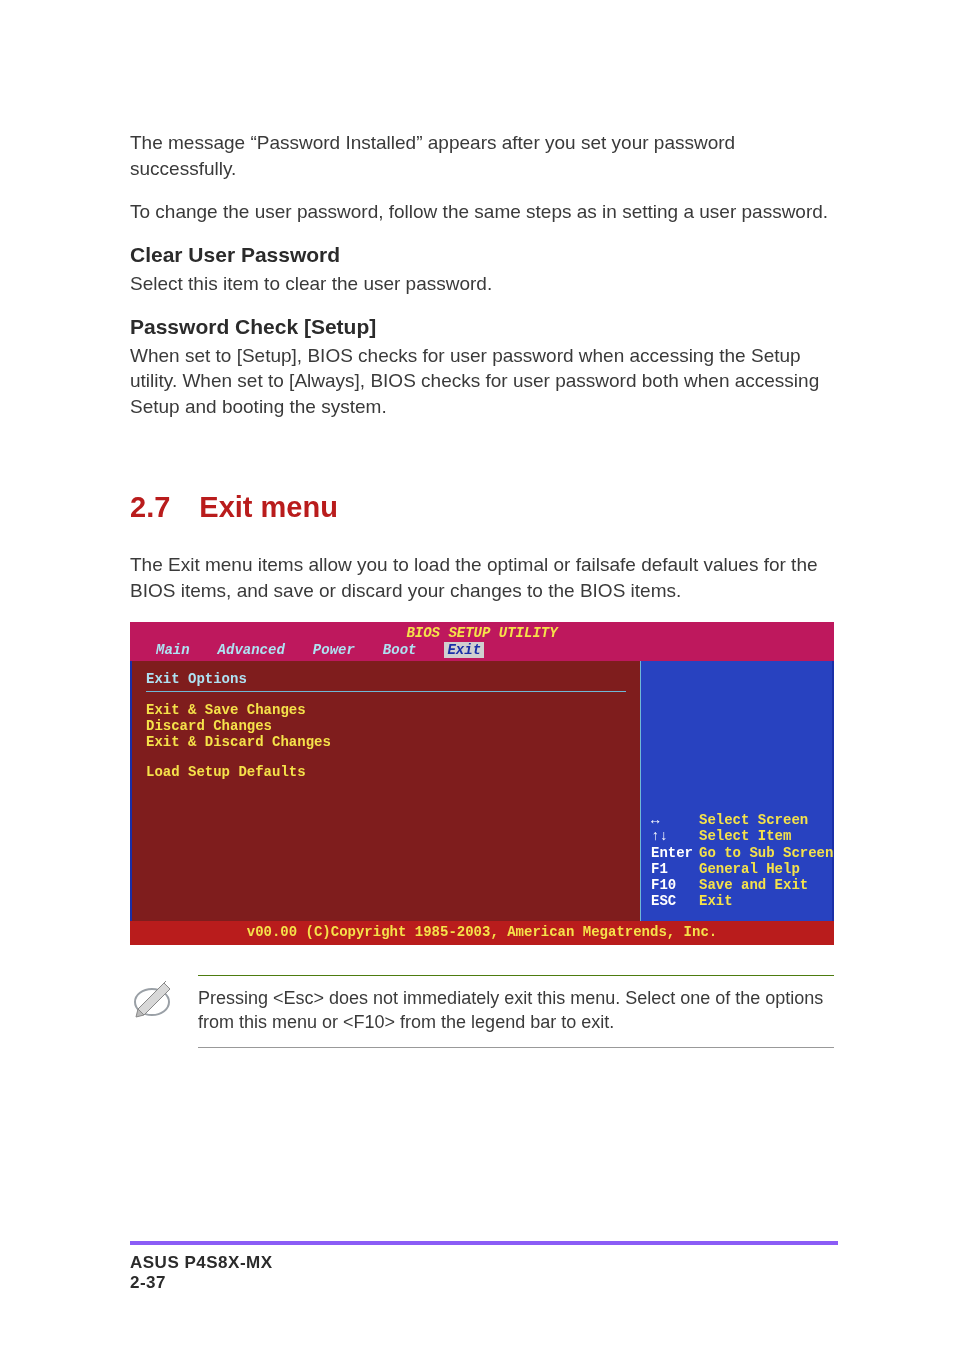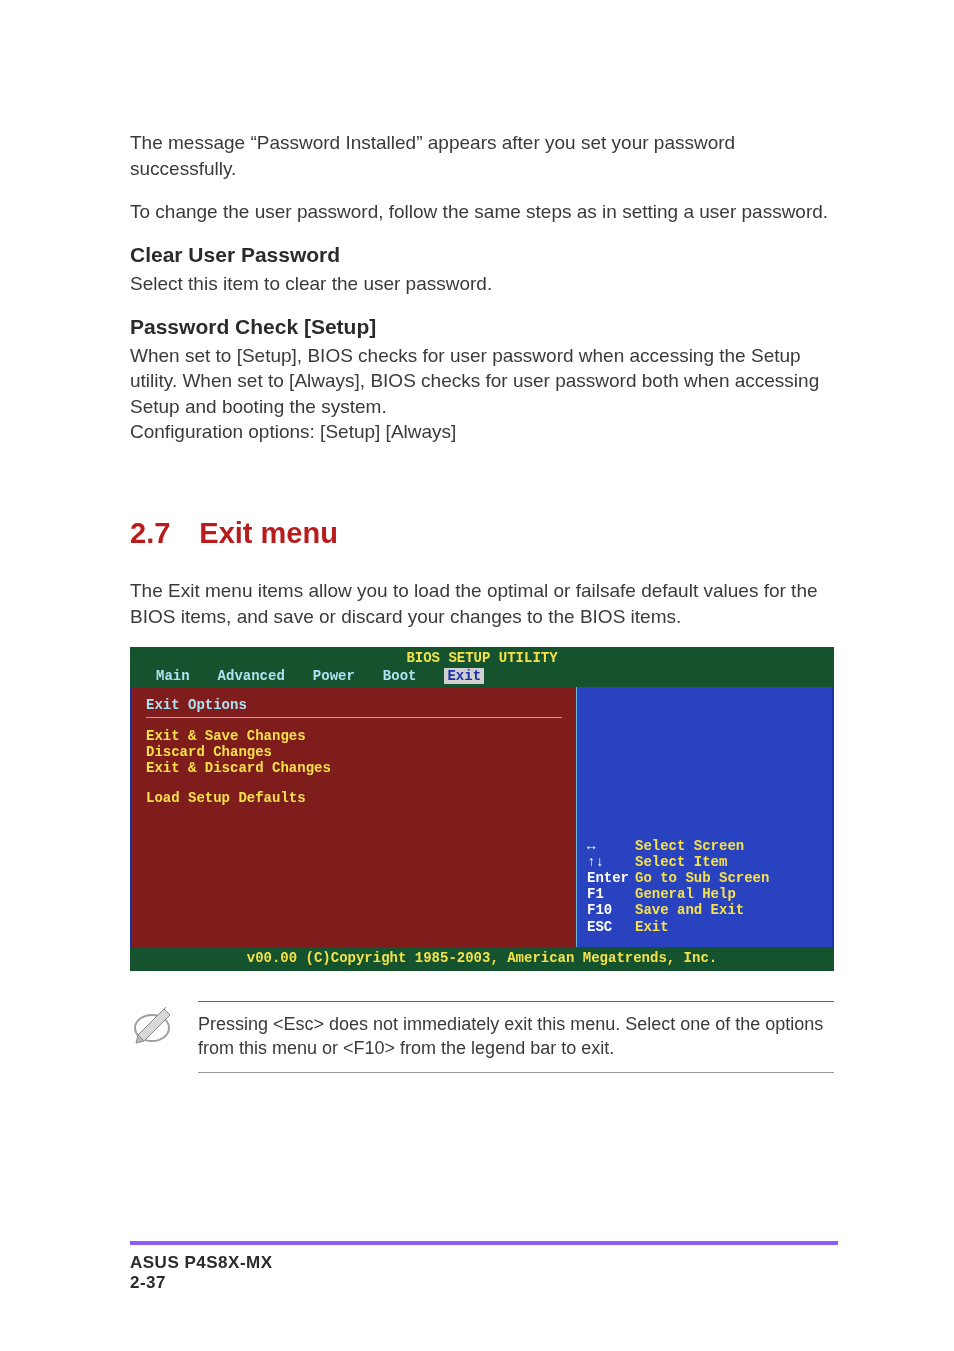--- a/index.html
+++ b/index.html
@@ -35,23 +35,24 @@
     margin-bottom: 28px;
   }
   .bios-box {
     margin-top: 8px;
     width: 100%;
     font-family: "Courier New", monospace;
     font-size: 14px;
     line-height: 1.15;
   }
   .bios-top {
-    background: #14532d;
+    background: #be185d;
     color: #fff;
     padding: 3px 8px 3px 8px;
+    font-style: italic;
   }
   .bios-title-row {
     color: #f5e24a;
     text-align: center;
     font-weight: bold;
   }
   .bios-menu-row {
     display: flex;
     gap: 28px;
     padding-left: 18px;
@@ -84,37 +85,37 @@
   }
   .bios-left .hr {
     height: 1px;
     background: #6fb8d6;
     margin: 4px 0 10px 0;
     width: 100%;
   }
   .bios-left .opt { margin-bottom: 0px; }
   .bios-left .spacer { height: 14px; }
   .bios-right {
-    width: 256px;
+    width: 192px;
     background: #2842c0;
     border-left: 1px solid #6fb8d6;
     color: #f5e24a;
     padding: 10px 10px 10px 10px;
     font-weight: bold;
     position: relative;
   }
   .bios-help {
     position: absolute;
     bottom: 12px;
     left: 10px;
   }
   .bios-help-row { white-space: nowrap; }
   .bios-help-row .key { color: #fff; display: inline-block; width: 48px; }
   .bios-bottom {
-    background: #14532d;
+    background: #b91c1c;
     color: #f5e24a;
     text-align: center;
     padding: 3px 0 5px 0;
     font-weight: bold;
   }
   .note-wrap {
     margin-top: 30px;
     display: flex;
     align-items: flex-start;
     gap: 22px;
@@ -151,21 +152,20 @@
 <div class="page">
 
   <p class="body-text">The message “Password Installed” appears after you set your password successfully.</p>
   <p class="body-text">To change the user password, follow the same steps as in setting a user password.</p>
 
   <h3 class="sub-heading">Clear User Password</h3>
   <p class="body-text">Select this item to clear the user password.</p>
 
   <h3 class="sub-heading">Password Check [Setup]</h3>
   <p class="body-text" style="margin-bottom:0;">When set to [Setup], BIOS checks for user password when accessing the Setup utility. When set to [Always], BIOS checks for user password both when accessing Setup and booting the system.</p>
-  <p class="body-text">Configuration options: [Setup] [Always]</p>
 
   <h2 class="main-heading">2.7 Exit menu</h2>
   <p class="body-text">The Exit menu items allow you to load the optimal or failsafe default values for the BIOS items, and save or discard your changes to the BIOS items.</p>
 
   <div class="bios-box">
     <div class="bios-top">
       <div class="bios-title-row">BIOS SETUP UTILITY</div>
       <div class="bios-menu-row">
         <span class="bios-tab">Main</span>
         <span class="bios-tab">Advanced</span>

